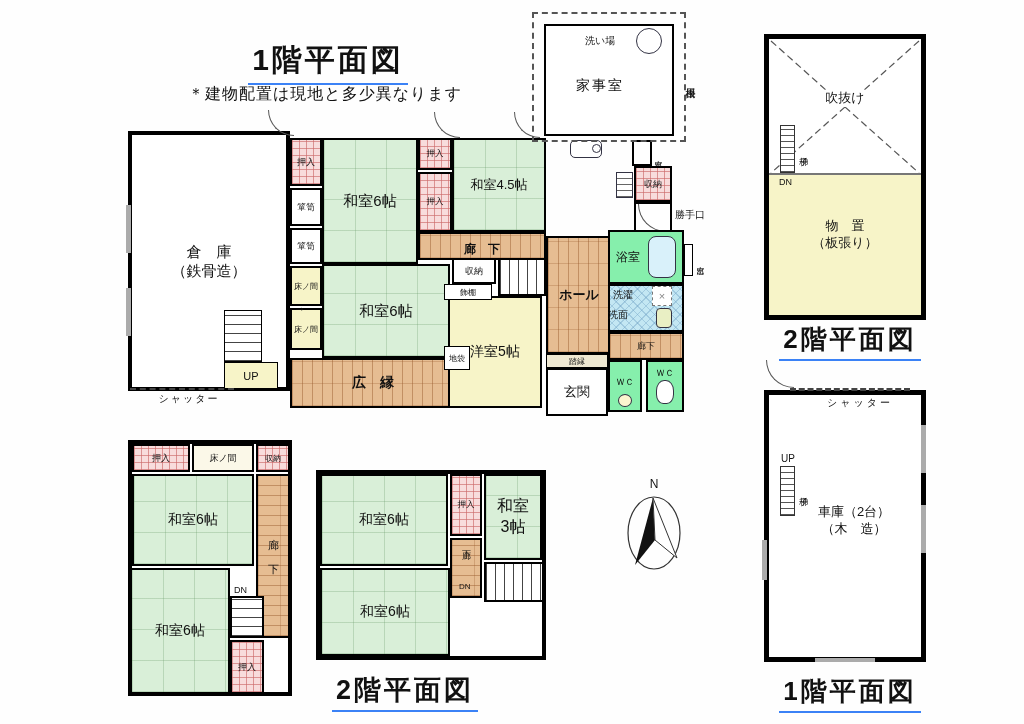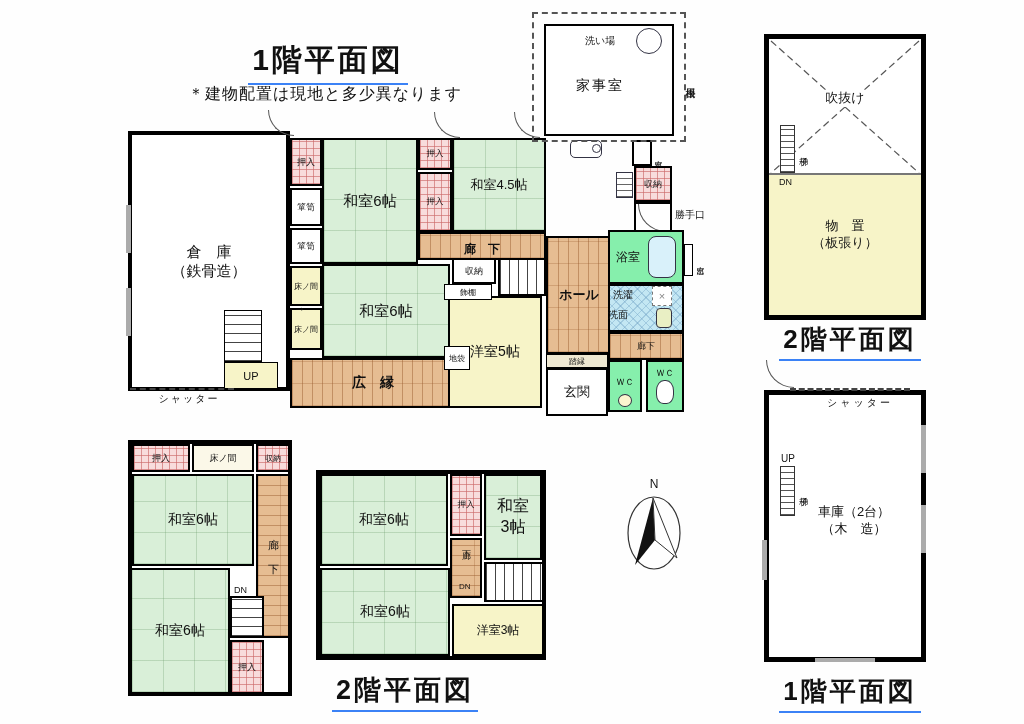--- a/index.html
+++ b/index.html
@@ -244,23 +244,20 @@
 3帖</span>
     </div>
   <div class="room wood-h" style="left:450px;top:538px;width:32px;height:60px;align-items:flex-start;padding-top:3px;">
       <span class="vert" style="font-size:9px;">廊下</span>
     </div>
   <div class="lbl" style="left:459px;top:582px;font-size:8px;">DN</div>
   <div class="room stairs-v" style="left:484px;top:562px;width:60px;height:40px;"></div>
   <div class="room tatami" style="left:320px;top:568px;width:130px;height:88px;">
       <span style="font-size:14px;">和室6帖</span>
     </div>
-  <div class="room yellow" style="left:452px;top:604px;width:92px;height:52px;">
-      <span style="font-size:12px;">洋室3帖</span>
-    </div>
 
   <svg style="position:absolute;left:615px;top:470px;" width="90" height="110">
     <text x="39" y="18" font-size="12" font-family="Liberation Sans, sans-serif" text-anchor="middle" fill="#111">N</text>
     <ellipse cx="39" cy="63" rx="26" ry="36" fill="none" stroke="#333" stroke-width="1.2"></ellipse>
     <polygon points="38,28 20,95 40,70" fill="#111"></polygon>
     <polygon points="38,28 62,88 40,70" fill="#fff" stroke="#333" stroke-width="1"></polygon>
   </svg>
 
 </div>
 

